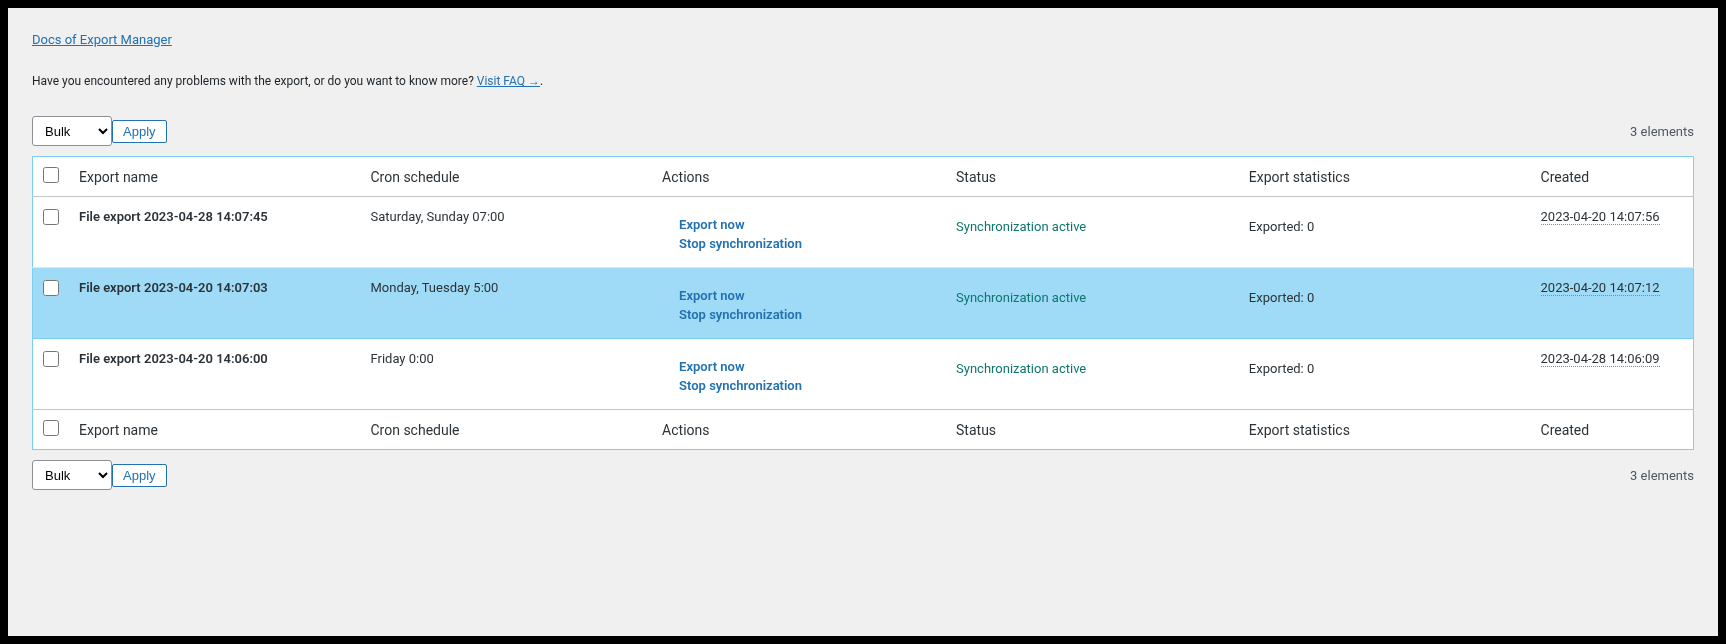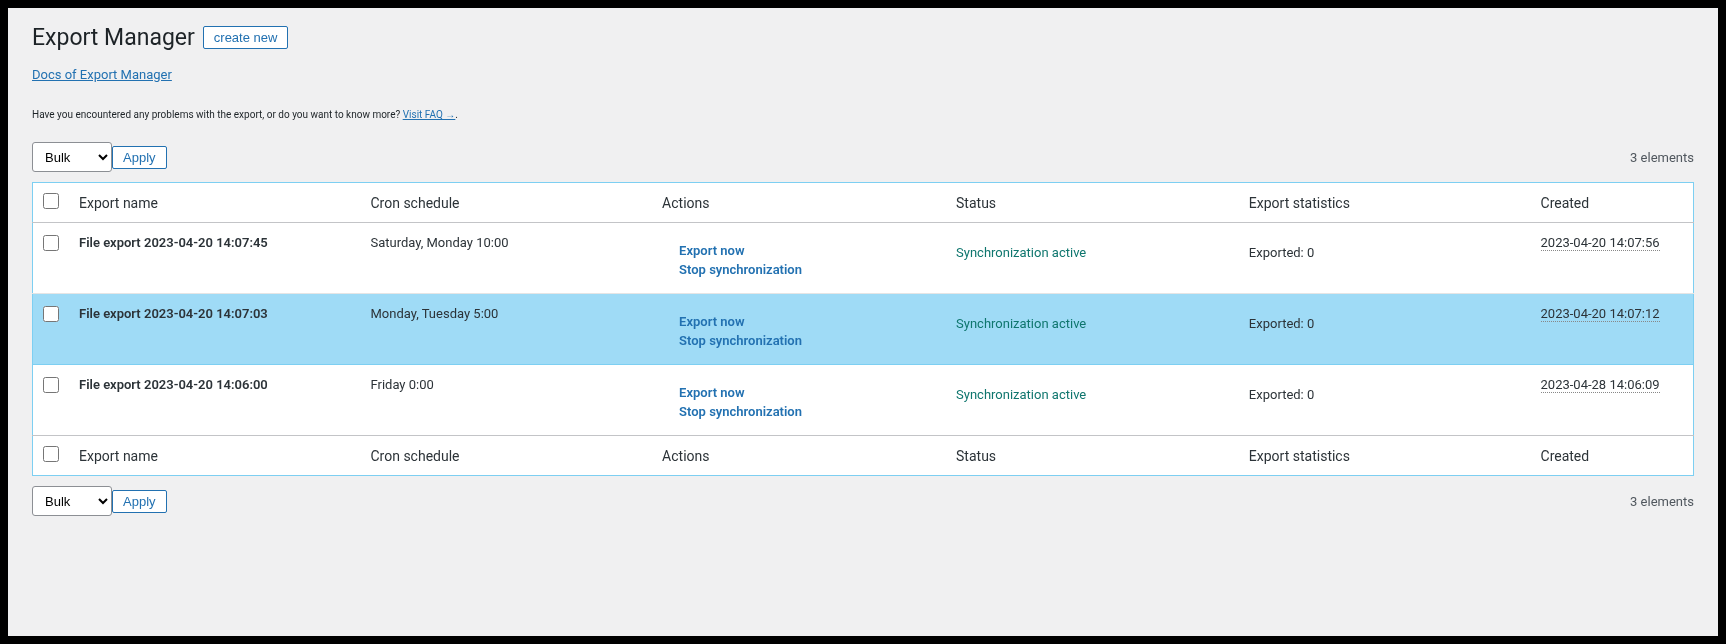--- a/index.html
+++ b/index.html
@@ -37,24 +37,24 @@
     }
     .docs-link {
       color: #2271b1;
       text-decoration: underline;
       font-size: 13px;
       display: inline-block;
       margin-top: 8px;
       margin-bottom: 15px;
     }
     .faq-row {
-      font-size: 10px;
+      font-size: 12px;
       color: #1d2327;
       margin-top: 12px;
-      margin-bottom: 22px;
+      margin-bottom: 28px;
     }
     .faq-row a { color: #2271b1; text-decoration: underline; }
     .toolbar {
       display: flex;
       justify-content: space-between;
       align-items: center;
       margin-bottom: 10px;
     }
     .toolbar-left { display: flex; gap: 0; align-items: center; }
     select.bulk {
@@ -124,24 +124,20 @@
     .actions-cell { padding-top: 16px !important; }
     .status-cell, .stats-cell { padding-top: 22px !important; }
     .created-cell { padding-top: 12px !important; }
     .toolbar.bottom { margin-top: 10px; margin-bottom: 0; }
   </style>
 </head>
 <body>
 
 <div class="frame">
 
-  <div class="header-row">
-    <h1>Export Manager</h1>
-    <button class="btn-outline">create new</button>
-  </div>
 
   <a href="#" class="docs-link">Docs of Export Manager</a>
 
   <div class="faq-row">
     <span>Have you encountered any problems with the export, or do you want to know more? </span><a href="#">Visit FAQ →</a><span>.</span>
   </div>
 
   <div class="toolbar">
     <div class="toolbar-left">
       <select class="bulk">
@@ -160,22 +156,22 @@
         <th>Cron schedule</th>
         <th>Actions</th>
         <th>Status</th>
         <th>Export statistics</th>
         <th>Created</th>
       </tr>
     </thead>
     <tbody id="tbody">
         <tr>
     <td class="col-check"><input type="checkbox" style=""></td>
-    <td class="col-name">File export 2023-04-20 14:07:45</td>
-    <td class="col-cron">Saturday, Monday 10:00</td>
+    <td class="col-name">File export 2023-04-28 14:07:45</td>
+    <td class="col-cron">Saturday, Sunday 07:00</td>
     <td class="col-actions actions-cell">
       <span class="action-link">Export now</span>
       <span class="action-link">Stop synchronization</span>
     </td>
     <td class="col-status status-cell"><span class="status-active">Synchronization active</span></td>
     <td class="col-stats stats-cell">Exported: 0</td>
     <td class="col-created created-cell"><span class="created-ts">2023-04-20 14:07:56</span></td>
   </tr>
         <tr class="highlight">
     <td class="col-check"><input type="checkbox" style=""></td>

